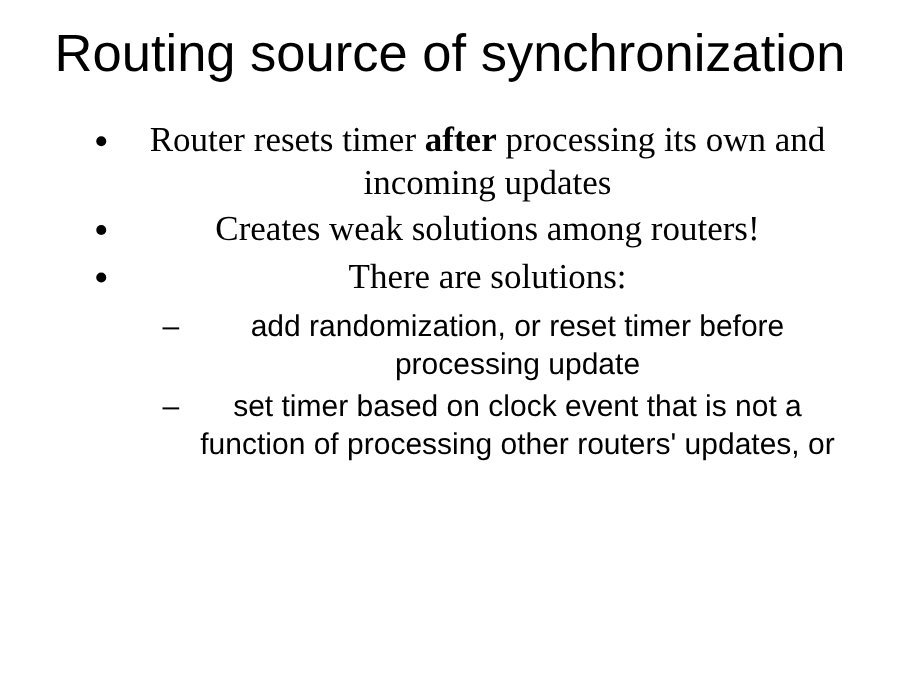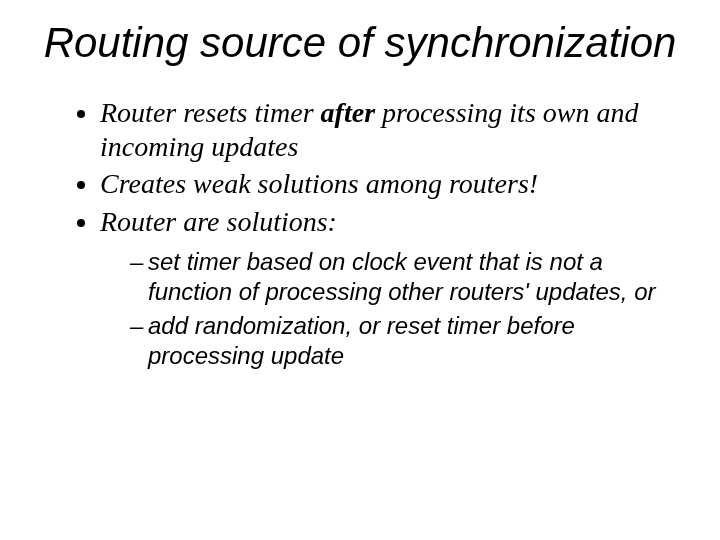--- a/index.html
+++ b/index.html
@@ -9,37 +9,37 @@
     height: 540px;
     background: #ffffff;
     font-family: Georgia, "Times New Roman", serif;
     color: #000000;
   }
   .slide {
     box-sizing: border-box;
     width: 720px;
     height: 540px;
     padding: 20px 40px 40px 40px;
-    font-style: italic;
   }
   .title {
     font-family: "Comic Sans MS", "Comic Sans", cursive, sans-serif;
     font-size: 42px;
     line-height: 1.1;
     text-align: center;
     color: #000000;
     margin: 0 0 30px 0;
     font-weight: 400;
   }
   ul.outer {
     list-style: disc;
     margin: 0;
     padding-left: 60px;
     font-size: 28px;
     line-height: 1.2;
+    text-align: center;
   }
   ul.outer > li {
     margin-bottom: 4px;
   }
   ul.inner {
     list-style: none;
     margin: 8px 0 0 0;
     padding-left: 30px;
     font-size: 24px;
     font-family: Arial, Helvetica, sans-serif;
@@ -66,20 +66,20 @@
 <div class="slide">
   <h1 class="title">Routing source of synchronization</h1>
   <ul class="outer">
     <li>
       <span>Router resets timer </span><span class="bold">after</span><span> processing its own and incoming updates</span>
     </li>
     <li>
       <span>Creates weak solutions among routers!</span>
     </li>
     <li>
-      <span>Router are solutions:</span>
+      <span>There are solutions:</span>
       <ul class="inner">
+        <li><span>add randomization, or reset timer before processing update</span></li>
         <li><span>set timer based on clock event that is not a function of processing other routers' updates, or</span></li>
-        <li><span>add randomization, or reset timer before processing update</span></li>
       </ul>
     </li>
   </ul>
 </div>
 
 </body></html>

